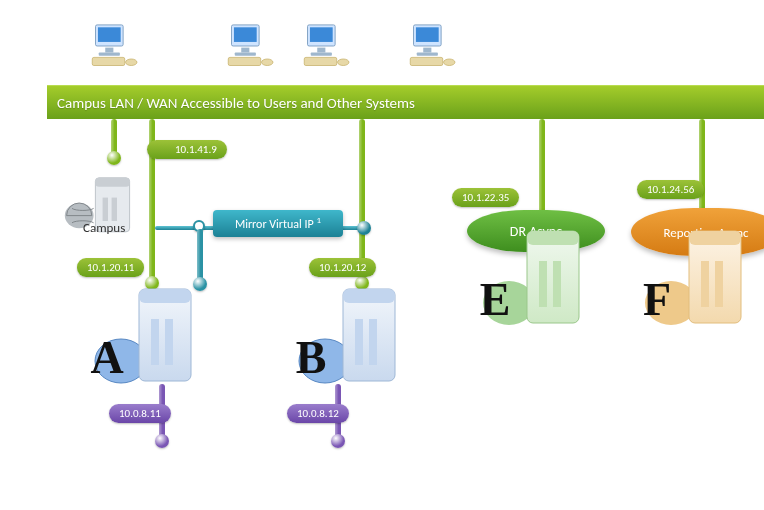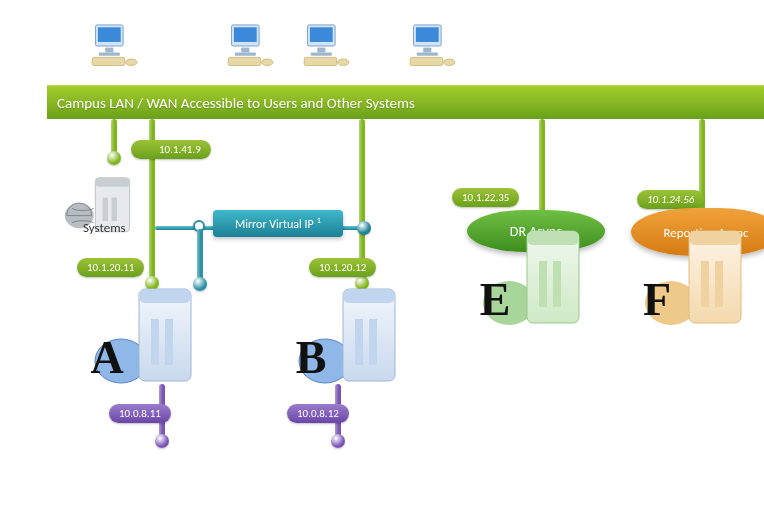--- a/index.html
+++ b/index.html
@@ -178,38 +178,38 @@
   <div class="arrow green">
       <span>Campus LAN / WAN Accessible to Users and Other Systems</span>
     </div>
 
   <div class="vline" style="--c:#7fb61a; left:72px;  top:119px; height:40px;"></div>
   <div class="vline" style="--c:#7fb61a; left:110px; top:119px; height:165px;"></div>
   <div class="vline" style="--c:#7fb61a; left:320px; top:119px; height:165px;"></div>
   <div class="vline" style="--c:#7fb61a; left:500px; top:119px; height:100px;"></div>
   <div class="vline" style="--c:#7fb61a; left:660px; top:119px; height:100px;"></div>
 
-  <div class="ip green" style="left:92px;  top:140px;padding-left:28px;">10.1.41.9</div>
-  <div class="ip green" style="left:38px;  top:258px;">10.1.20.11</div>
+  <div class="ip green" style="left:108px;  top:140px;padding-left:28px;">10.1.41.9</div>
+  <div class="ip green" style="left:38px;  top:258px;border-radius:9px;">10.1.20.11</div>
   <div class="ip green" style="left:270px; top:258px;">10.1.20.12</div>
   <div class="ip green" style="left:413px; top:188px;">10.1.22.35</div>
-  <div class="ip green" style="left:598px; top:190px;font-style:italic;">10.1.24.56</div>
+  <div class="ip green" style="left:598px; top:180px;">10.1.24.56</div>
 
   <div class="server sm" style="left:24px; top:158px;">
     <svg class="svr" viewBox="0 0 100 100">
       <ellipse cx="18" cy="64" rx="16" ry="14" fill="#b7bdc2"></ellipse>
       <path d="M4 64a14 14 0 0 1 28 0" fill="none" stroke="#7a8085" stroke-width="1"></path>
       <path d="M4 64h28M10 56c4 3 20 3 24 0M10 72c4-3 20-3 24 0" stroke="#7a8085" stroke-width="1" fill="none"></path>
       <rect x="36" y="22" width="38" height="60" rx="4" fill="#e6eaee" stroke="#b9bfc5"></rect>
       <rect x="36" y="22" width="38" height="10" rx="4" fill="#c9ced3"></rect>
       <rect x="44" y="44" width="6" height="26" fill="#c9ced3"></rect>
       <rect x="54" y="44" width="6" height="26" fill="#c9ced3"></rect>
     </svg>
   </div>
-  <div class="label-arbiter" style="left:44px; top:220px;">Systems</div>
+  <div class="label-arbiter" style="left:44px; top:220px;">Campus</div>
 
 
   <div class="server" style="left:54px; top:275px;">
     <svg class="svr" viewBox="0 0 120 120">
       <defs>
           <linearGradient id="gA" x1="0" x2="0" y1="0" y2="1">
             <stop offset="0" stop-color="#f2f6fb"></stop>
             <stop offset="1" stop-color="#c9d9ee"></stop>
           </linearGradient>
         </defs>

